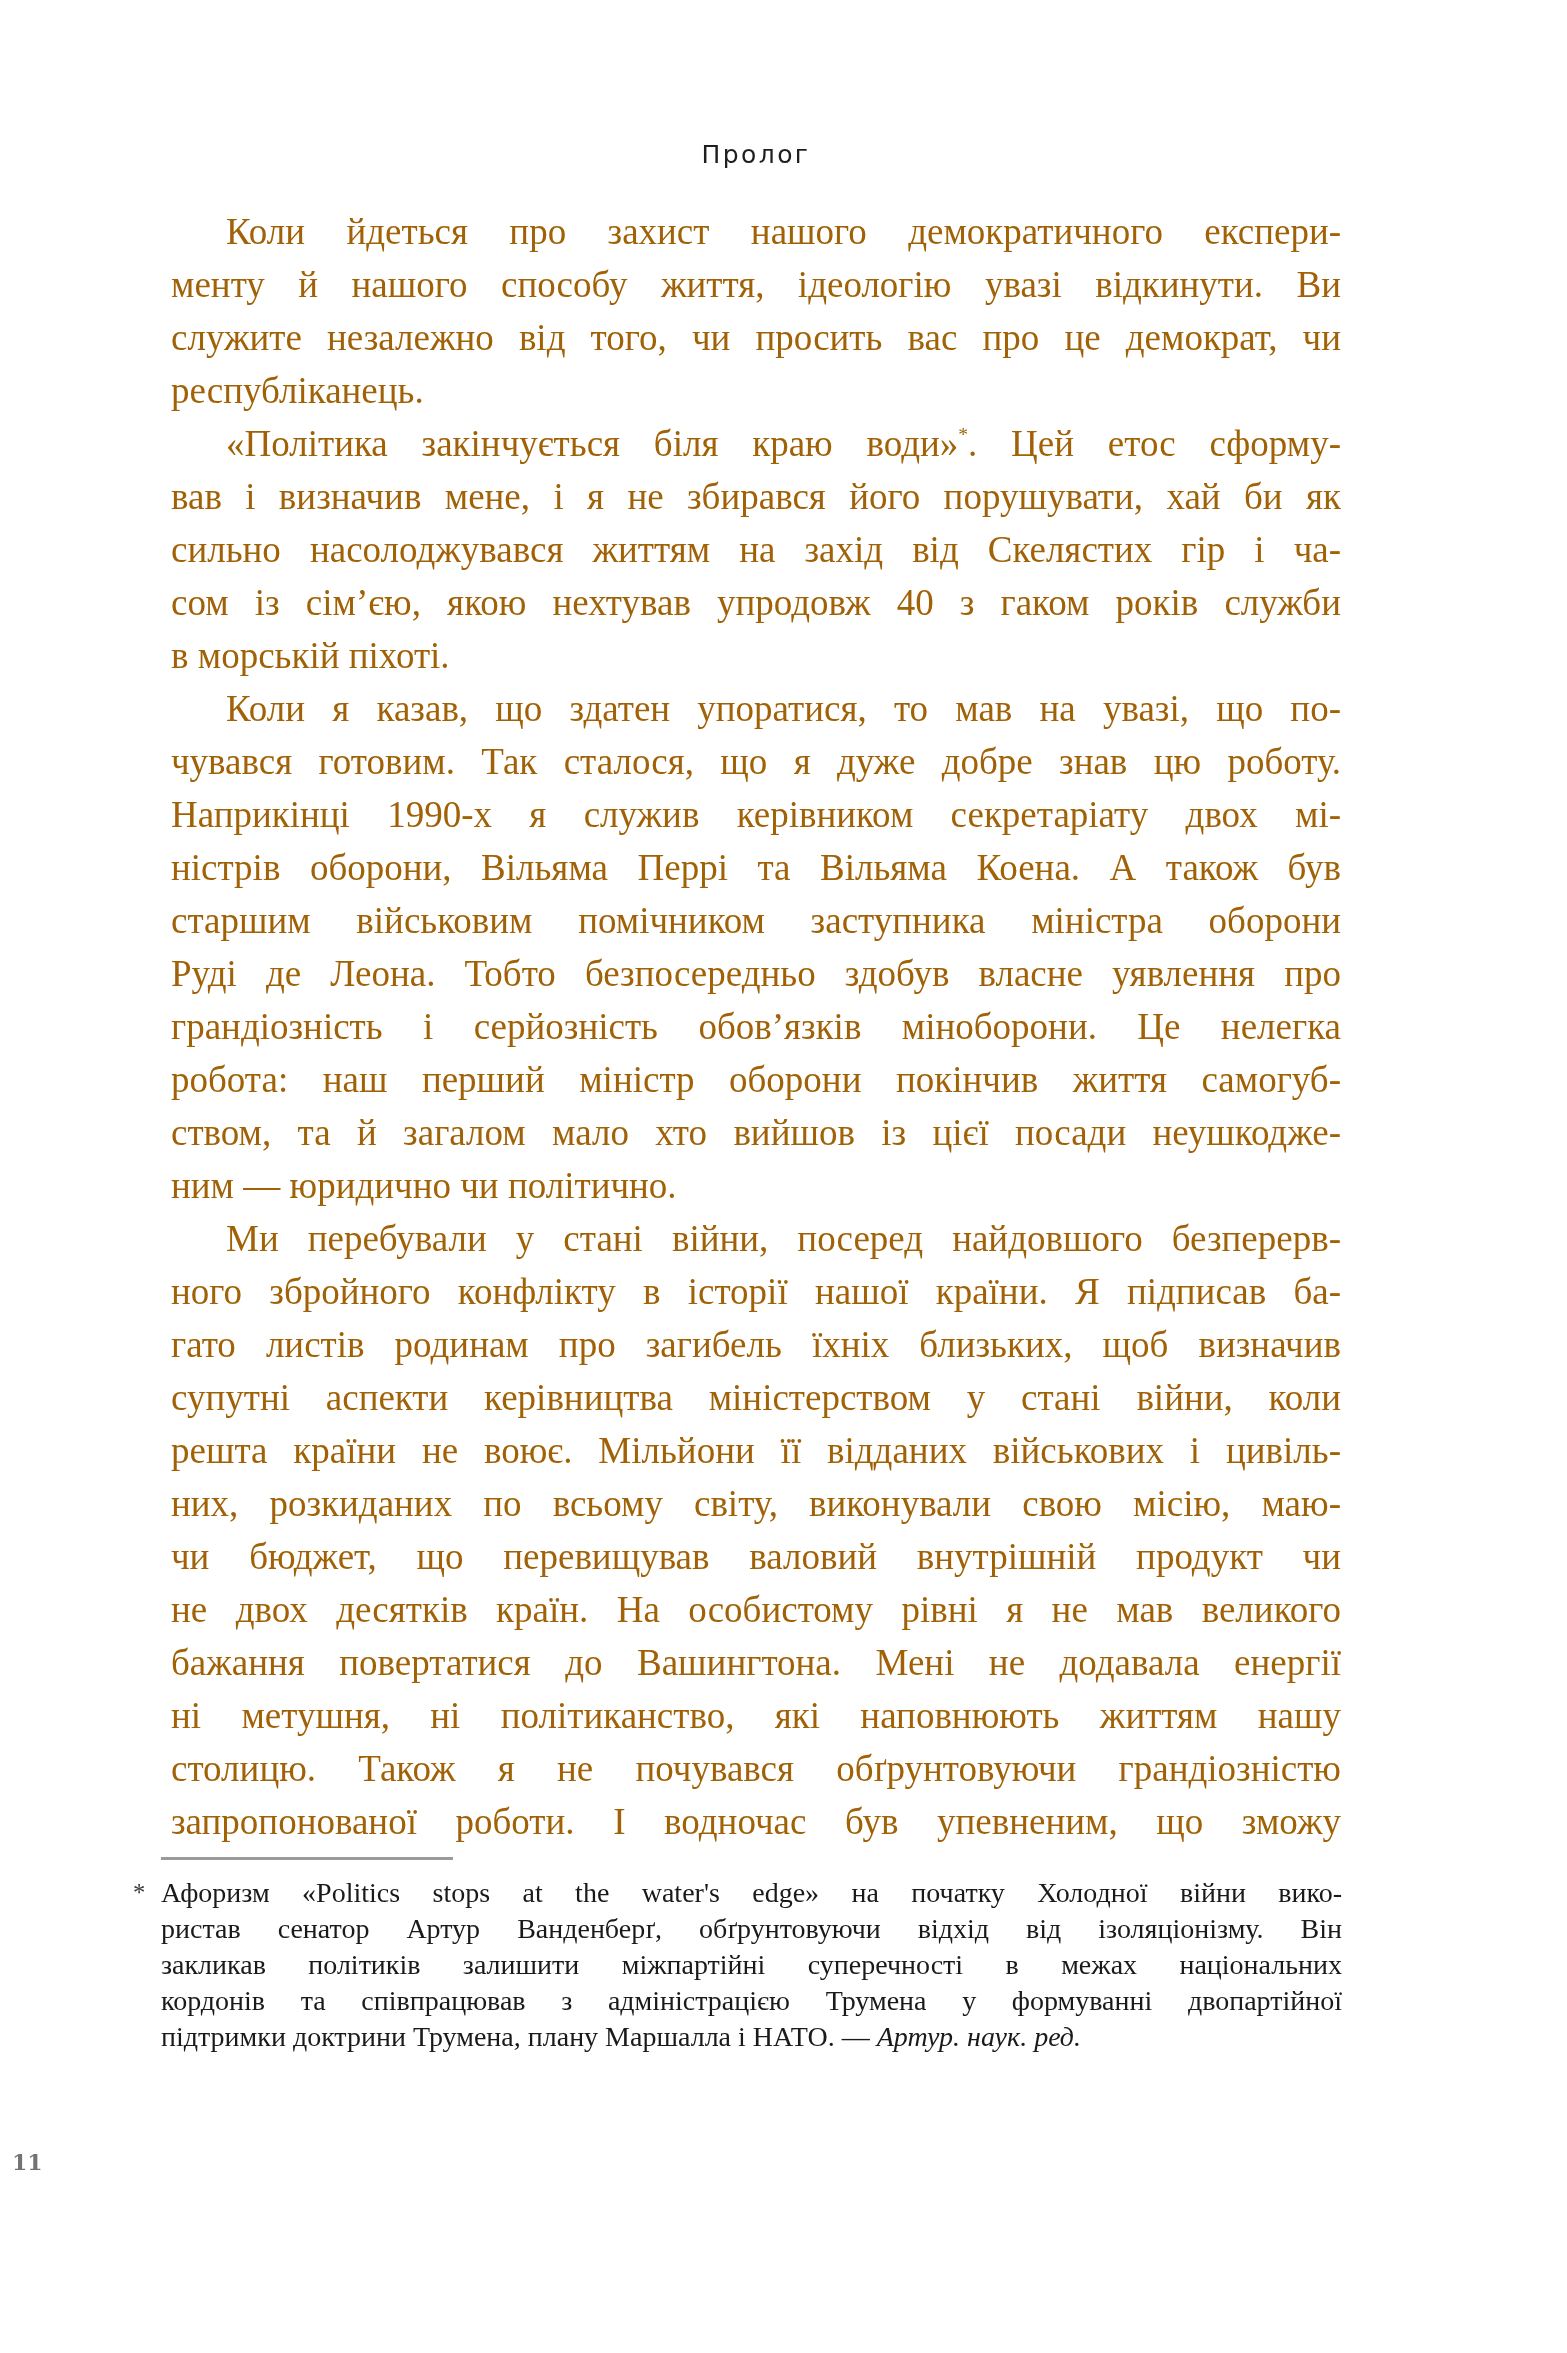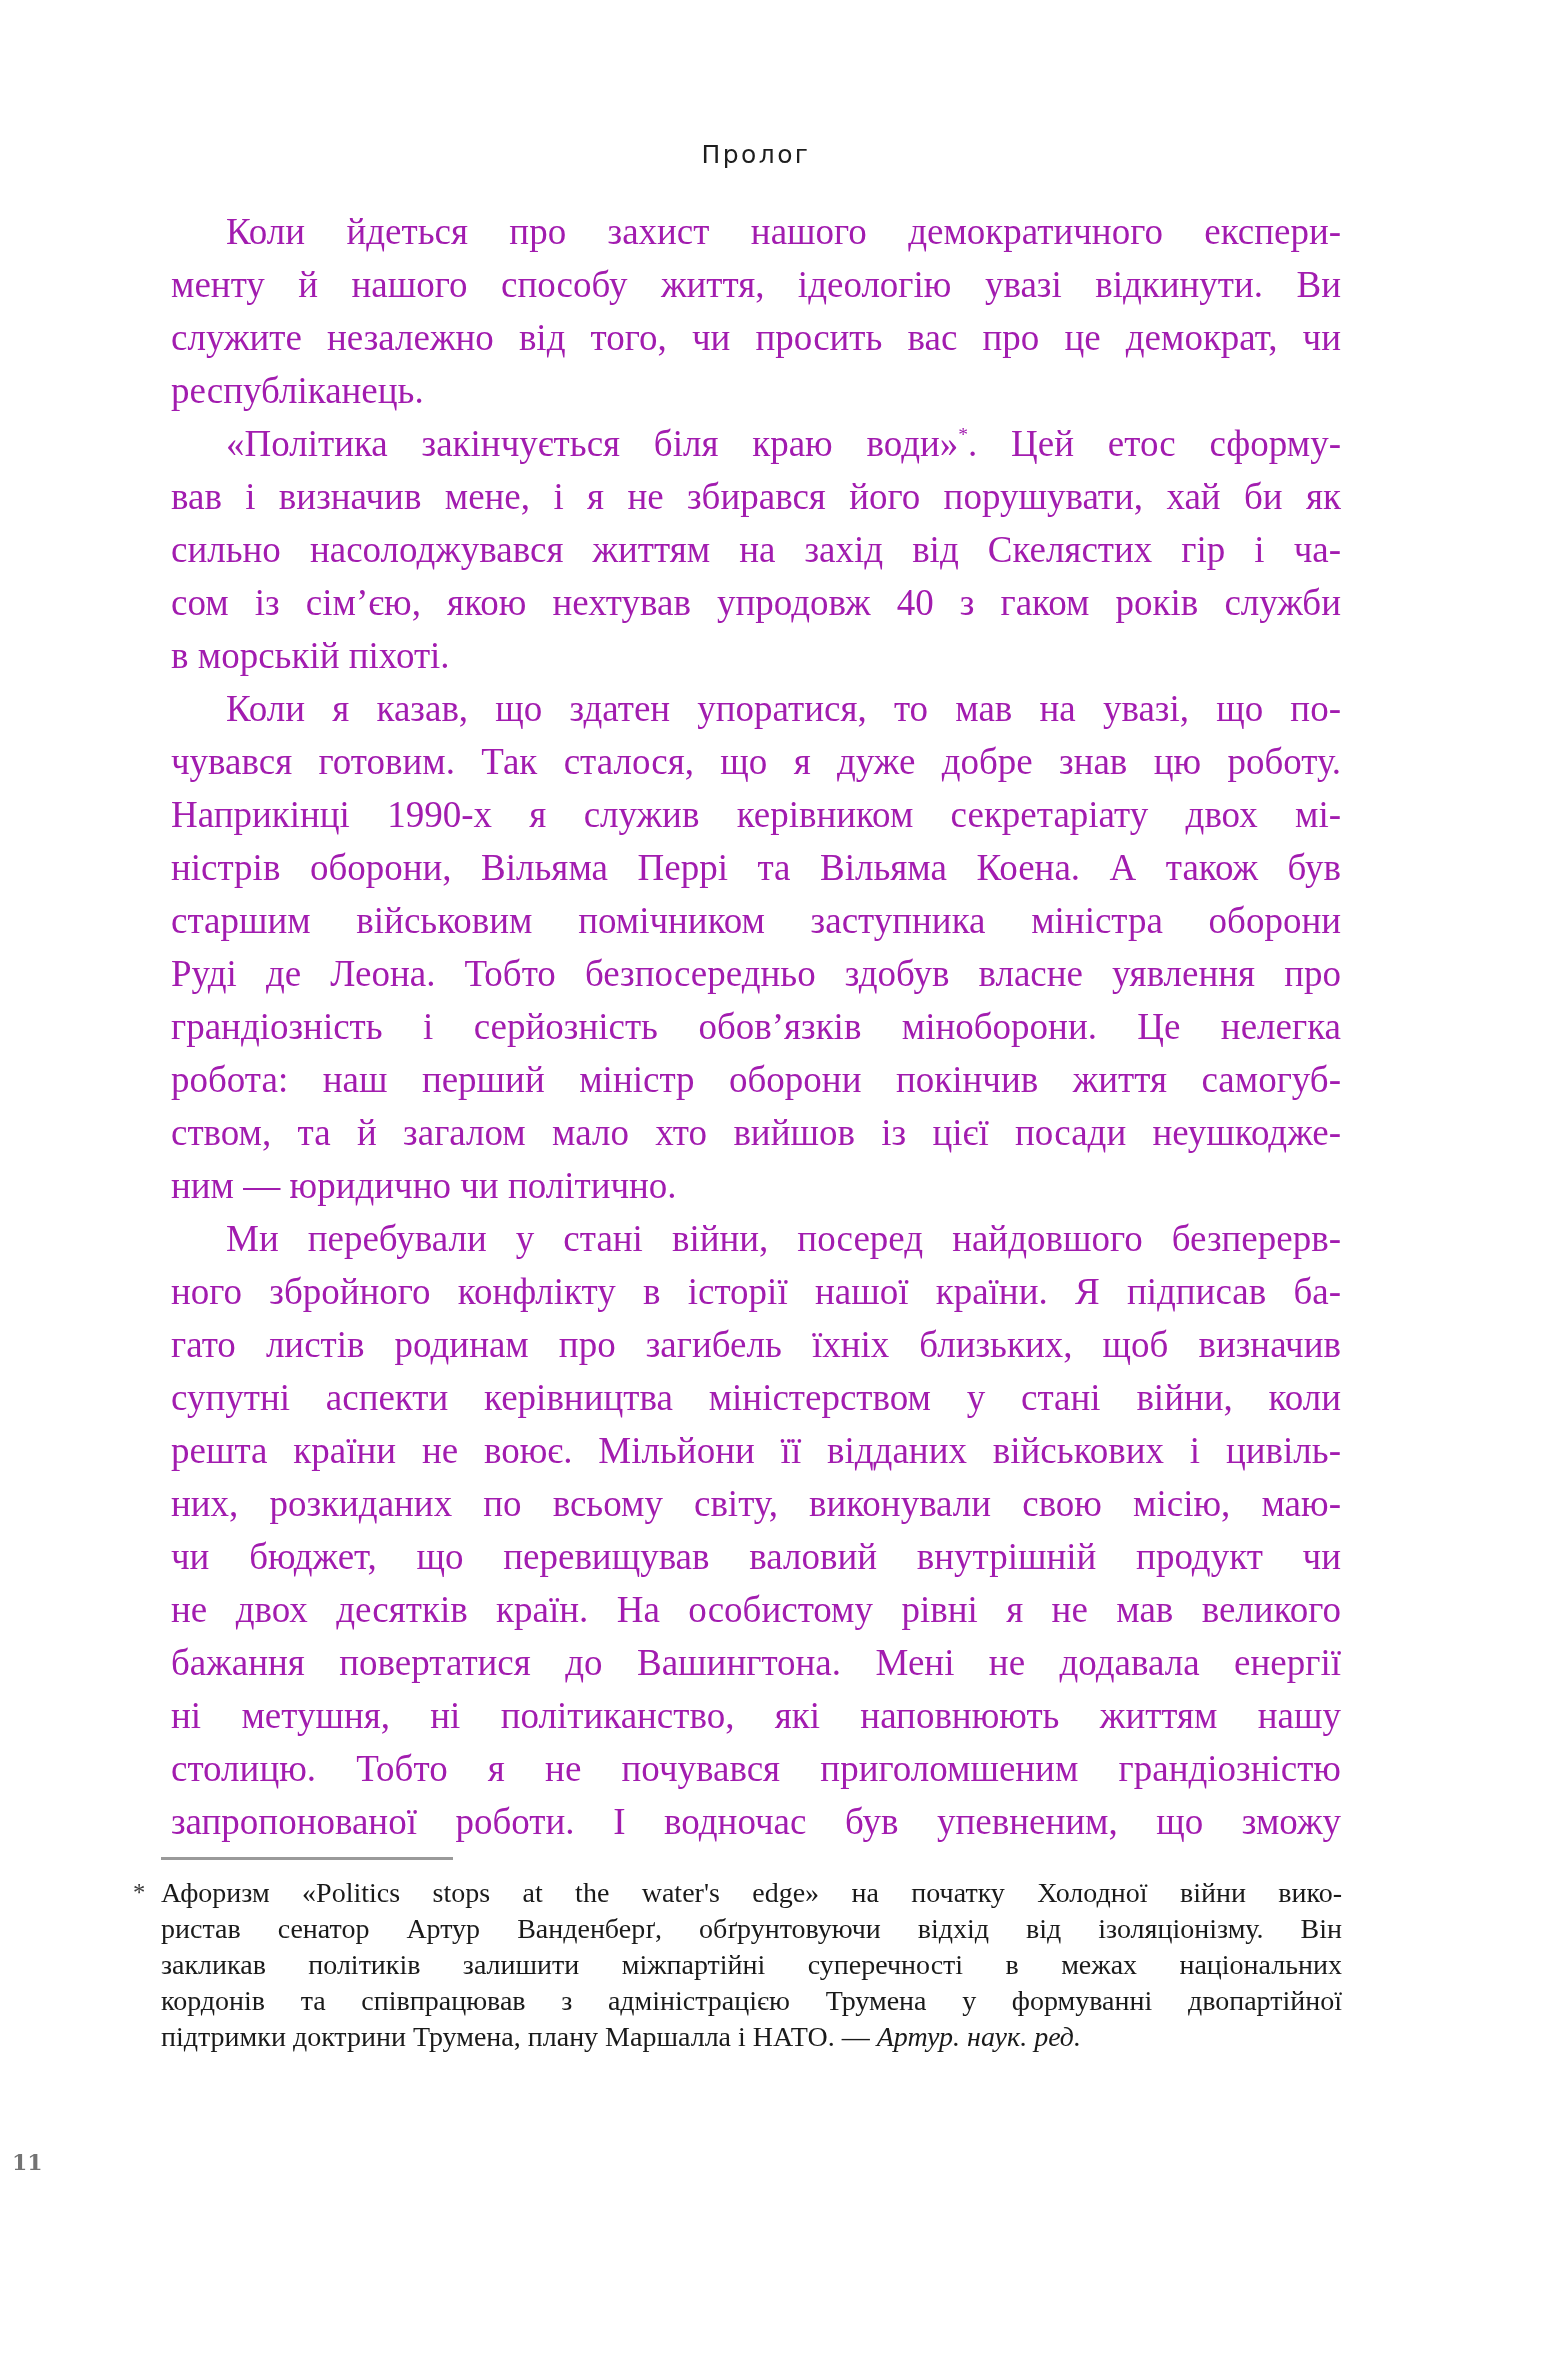--- a/index.html
+++ b/index.html
@@ -9,21 +9,21 @@
   .running-head {
     position: absolute; left: 0; width: 1512px; top: 140px;
     text-align: center;
     font-family: "DejaVu Sans", sans-serif;
     font-size: 25px; letter-spacing: 2.4px; color: #1e1e1e;
   }
 
   .body-text {
     position: absolute; left: 171px; top: 205px; width: 1170px;
     font-family: "Liberation Serif", "DejaVu Serif", serif;
-    font-size: 37px; line-height: 53px; color: #a21caf;
+    font-size: 37px; line-height: 53px; color: #a16207;
   }
   .line {
     display: block; white-space: nowrap; text-align: justify; text-align-last: justify;
     height: 53px;
   }
   .line.last { text-align-last: left; }
   .line.indent { padding-left: 55px; }
   sup.fn-ref { font-size: 19.6px; vertical-align: 14.7px; line-height: 0; }
 
   .footnote-rule {
@@ -88,21 +88,21 @@
       <span class="line indent">Ми перебували у стані війни, посеред найдовшого безперерв-</span>
       <span class="line">ного збройного конфлікту в історії нашої країни. Я підписав ба-</span>
       <span class="line">гато листів родинам про загибель їхніх близьких, щоб визначив</span>
       <span class="line">супутні аспекти керівництва міністерством у стані війни, коли</span>
       <span class="line">решта країни не воює. Мільйони її відданих військових і цивіль-</span>
       <span class="line">них, розкиданих по всьому світу, виконували свою місію, маю-</span>
       <span class="line">чи бюджет, що перевищував валовий внутрішній продукт чи</span>
       <span class="line">не двох десятків країн. На особистому рівні я не мав великого</span>
       <span class="line">бажання повертатися до Вашингтона. Мені не додавала енергії</span>
       <span class="line">ні метушня, ні політиканство, які наповнюють життям нашу</span>
-      <span class="line">столицю. Тобто я не почувався приголомшеним грандіозністю</span>
+      <span class="line">столицю. Також я не почувався обґрунтовуючи грандіозністю</span>
       <span class="line">запропонованої роботи. І водночас був упевненим, що зможу</span>
     </div>
   </div>
 
   <div class="footnote-rule"></div>
 
   <div class="footnote">
     <span class="footnote-mark">*</span>
     <span class="line">Афоризм «Politics stops at the water's edge» на початку Холодної війни вико-</span>
     <span class="line">ристав сенатор Артур Ванденберґ, обґрунтовуючи відхід від ізоляціонізму. Він</span>

